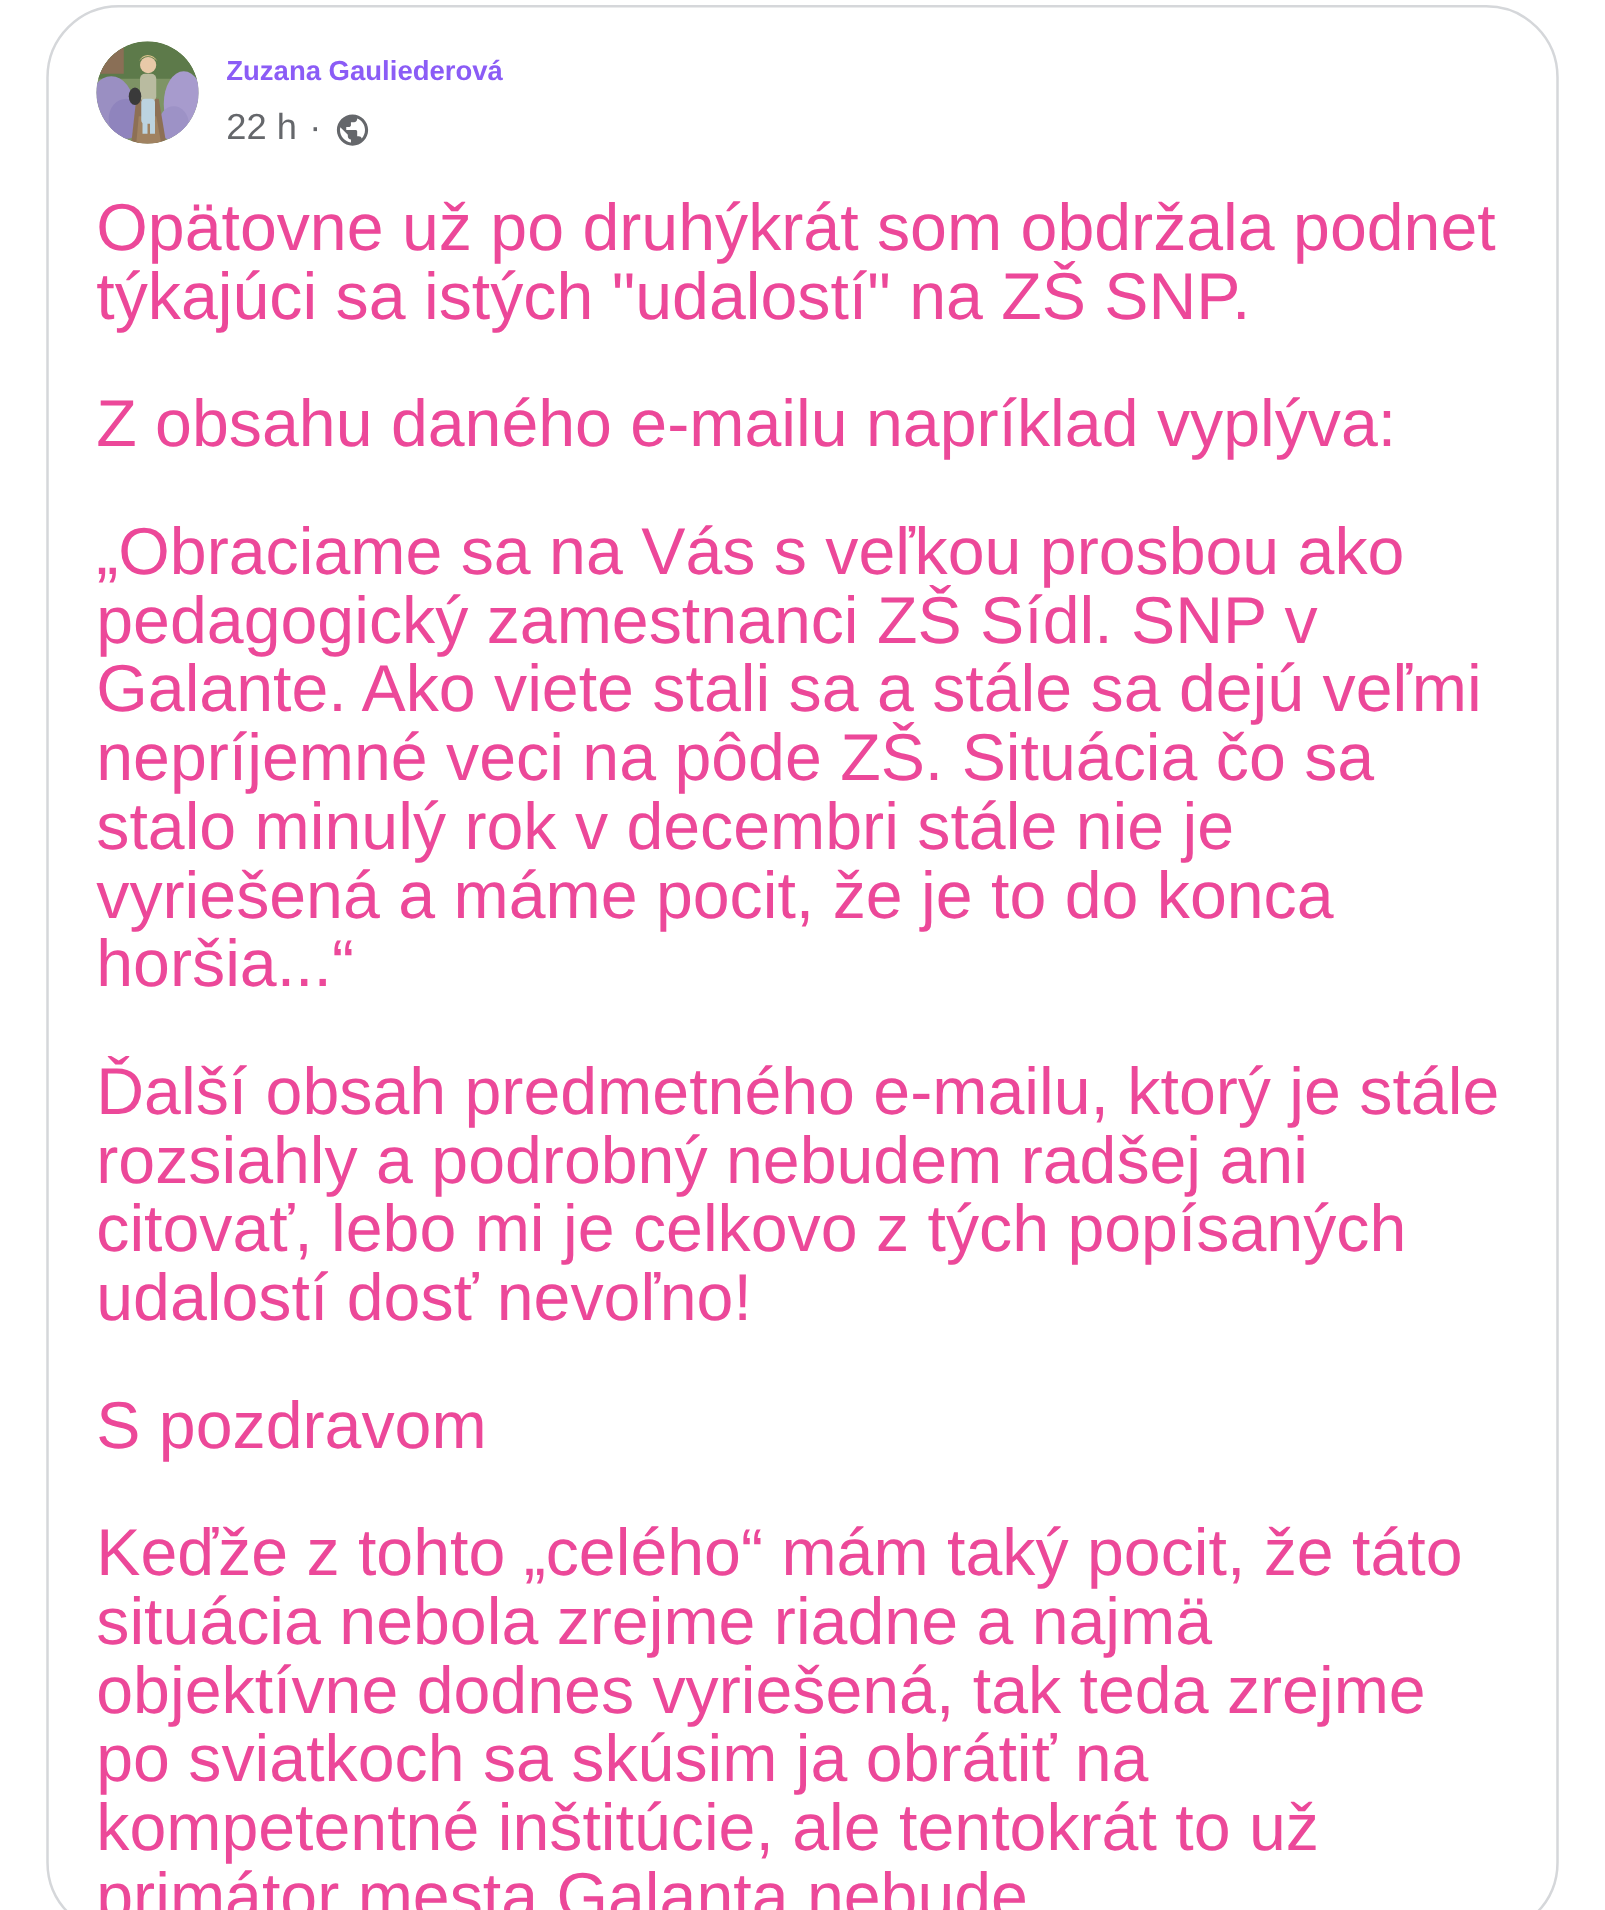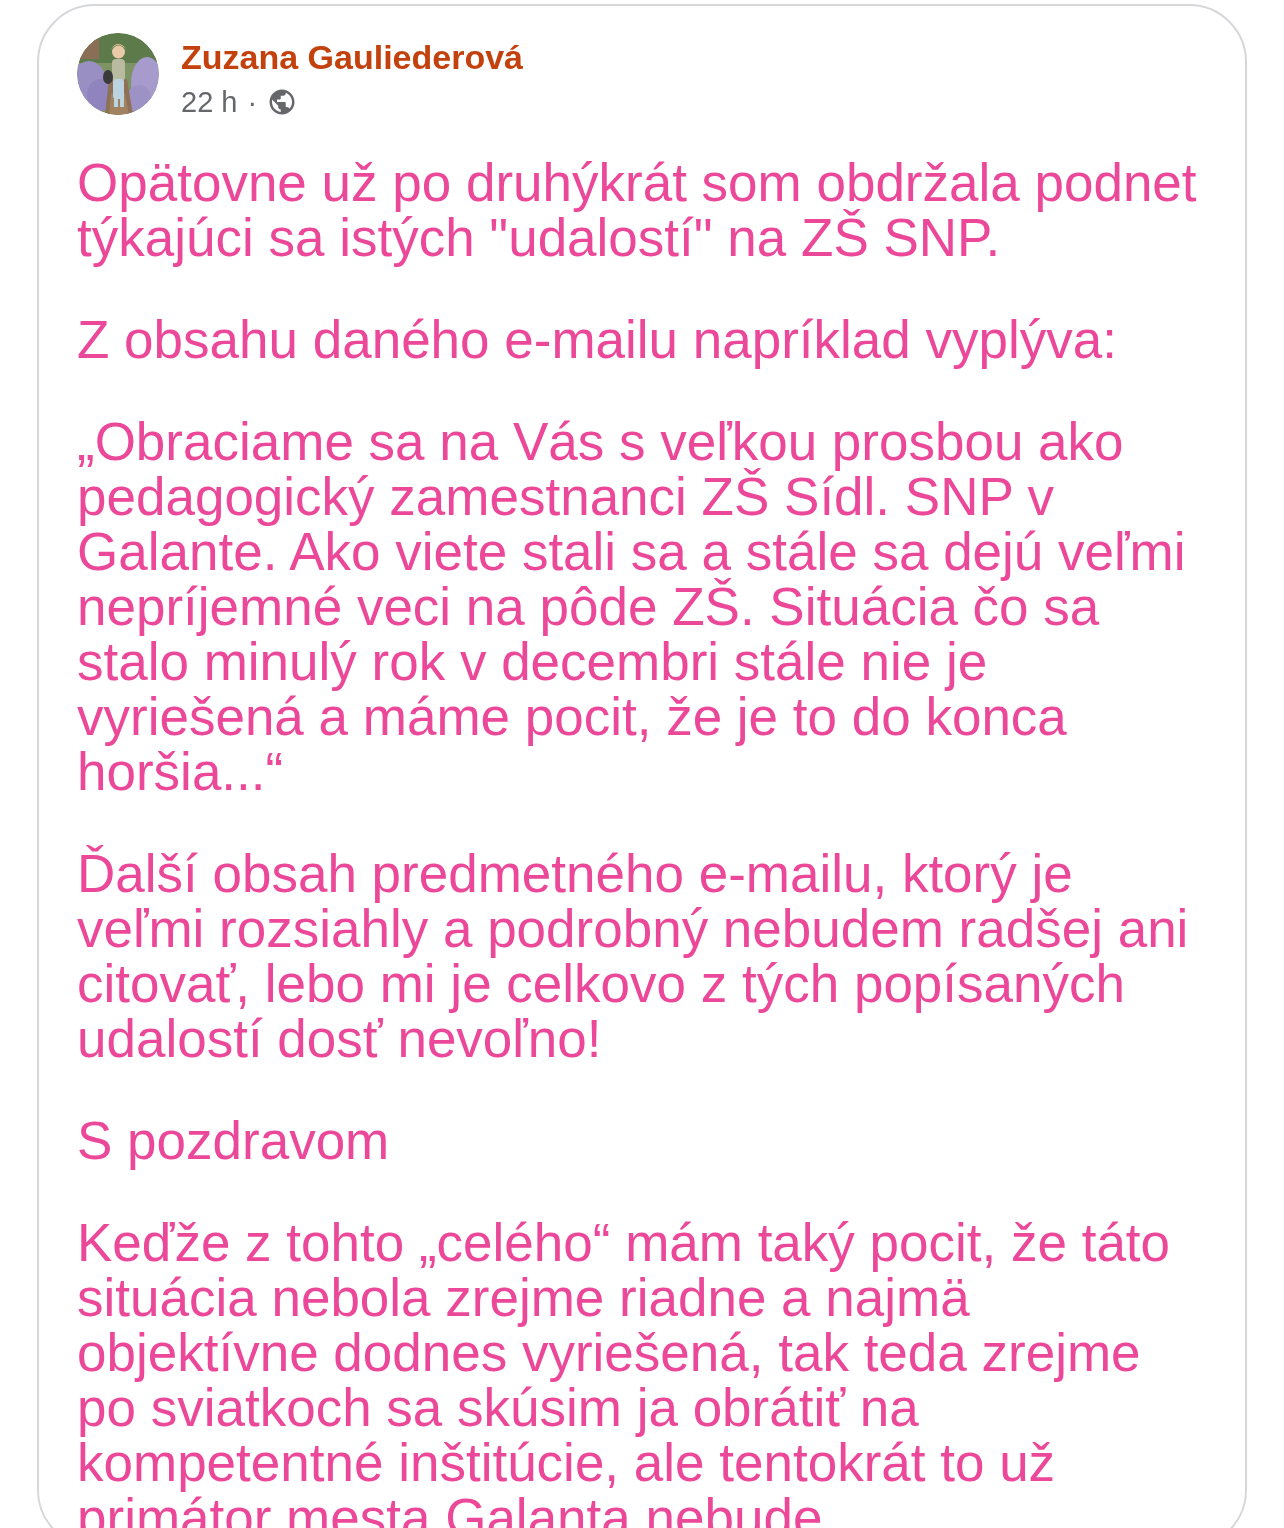--- a/index.html
+++ b/index.html
@@ -33,29 +33,29 @@
     border-radius: 50%;
     overflow: hidden;
     flex: 0 0 82px;
   }
   .avatar svg { display: block; }
   .author-block {
     margin-left: 22px;
     padding-top: 2px;
   }
   .author-name {
-    font-size: 34px;
+    font-size: 22px;
     font-weight: 700;
-    color: #c2410c;
+    color: #8b5cf6;
     line-height: 44px;
     letter-spacing: 0px;
   }
   .meta-row {
     display: flex;
-    align-items: center;
+    align-items: flex-end;
     margin-top: 6px;
     color: #65676b;
     font-size: 29px;
     line-height: 34px;
   }
   .meta-sep {
     margin: 0 10px;
     font-size: 29px;
   }
   .globe-icon { display: inline-flex; }
@@ -115,19 +115,19 @@
           </svg>
         </span>
       </div>
     </div>
   </div>
 
   <div class="post-text">
       <div class="para">Opätovne už po druhýkrát som obdržala podnet týkajúci sa istých "udalostí" na ZŠ SNP.</div>
       <div class="para">Z obsahu daného e-mailu napríklad vyplýva:</div>
       <div class="para">„Obraciame sa na Vás s veľkou prosbou ako pedagogický zamestnanci ZŠ Sídl. SNP v Galante. Ako viete stali sa a stále sa dejú veľmi nepríjemné veci na pôde ZŠ. Situácia čo sa stalo minulý rok v decembri stále nie je vyriešená a máme pocit, že je to do konca horšia...“</div>
-      <div class="para">Ďalší obsah predmetného e-mailu, ktorý je veľmi rozsiahly a podrobný nebudem radšej ani citovať, lebo mi je celkovo z tých popísaných udalostí dosť nevoľno!</div>
+      <div class="para">Ďalší obsah predmetného e-mailu, ktorý je stále rozsiahly a podrobný nebudem radšej ani citovať, lebo mi je celkovo z tých popísaných udalostí dosť nevoľno!</div>
       <div class="para">S pozdravom</div>
       <div class="para">Keďže z tohto „celého“ mám taký pocit, že táto situácia nebola zrejme riadne a najmä objektívne dodnes vyriešená, tak teda zrejme po sviatkoch sa skúsim ja obrátiť na kompetentné inštitúcie, ale tentokrát to už primátor mesta Galanta nebude.</div>
       <div class="para">ZG.</div>
     </div>
 
 </div>
 
 </body></html>

